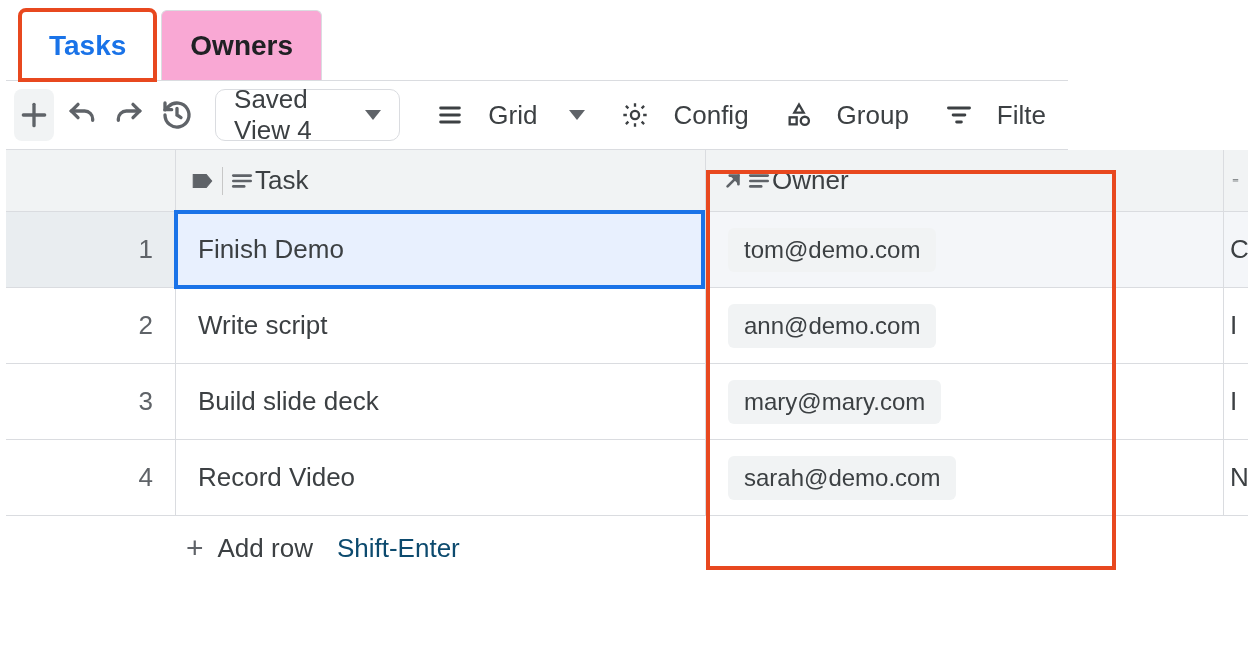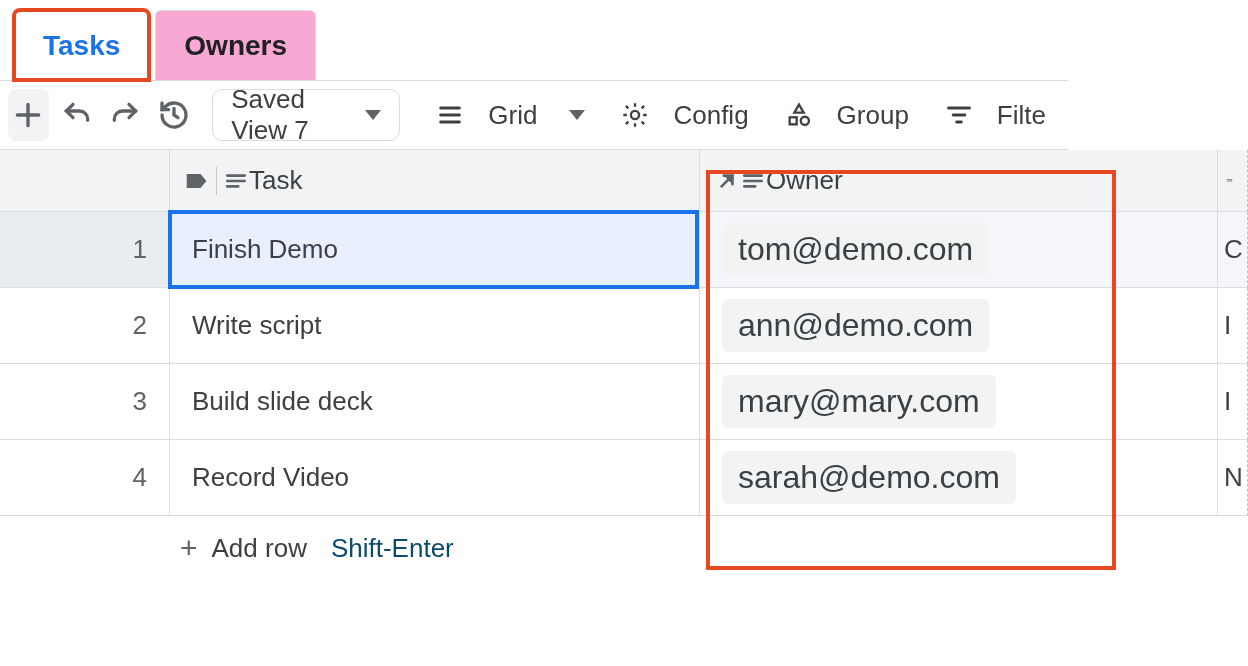--- a/index.html
+++ b/index.html
@@ -5,21 +5,21 @@
   * { box-sizing: border-box; }
   html, body {
     margin: 0; padding: 0;
     font-family: Arial, Helvetica, sans-serif;
     background: #fff;
     color: #202124;
     width: 1248px;
     height: 666px;
     overflow: hidden;
   }
-  .wrap { width: 1068px; height: 666px; position: relative; }
+  .wrap { width: 1068px; height: 666px; position: relative; padding-left: 6px; }
 
   
   .tabs-row {
     display: flex;
     align-items: stretch;
     height: 80px;
     padding-left: 14px;
   }
   .tab {
     display: flex;
@@ -150,21 +150,21 @@
     justify-content: flex-end;
     color: #5f6368;
     background: #fff;
   }
   .cell.col3 { border-right: 1px dashed #c0c0c0; }
 
   .chip {
     background: #f1f3f4;
     border-radius: 6px;
     padding: 8px 16px;
-    font-size: 32px;
+    font-size: 24px;
     color: #3c4043;
     display: inline-block;
   }
 
   
   .row.sel .cell.rownum { background: #e9edf0; }
   .row.sel .cell.task {
     background: #e8f0fe;
     position: relative;
   }
@@ -244,21 +244,21 @@
 
   <div class="tb-icon-btn">
     <svg viewBox="0 0 24 24" stroke="#3c4043" stroke-width="2.5" stroke-linecap="round" fill="none">
       <path d="M3 12a9 9 0 1 0 2.6-6.3L3 8"></path>
       <polyline points="3 3 3 8 8 8"></polyline>
       <polyline points="12 7 12 12 15 14"></polyline>
     </svg>
   </div>
 
   <div class="view-picker">
-    <span>Saved View 7</span>
+    <span>Saved View 4</span>
     <div class="caret-down"></div>
   </div>
 
   <div class="tb-chip" style="margin-left:14px;">
     <svg viewBox="0 0 24 24" stroke="#3c4043" stroke-width="2.5" stroke-linecap="round">
       <line x1="4" y1="6" x2="20" y2="6"></line>
       <line x1="4" y1="12" x2="20" y2="12"></line>
       <line x1="4" y1="18" x2="20" y2="18"></line>
     </svg>
     <span>Grid</span>

